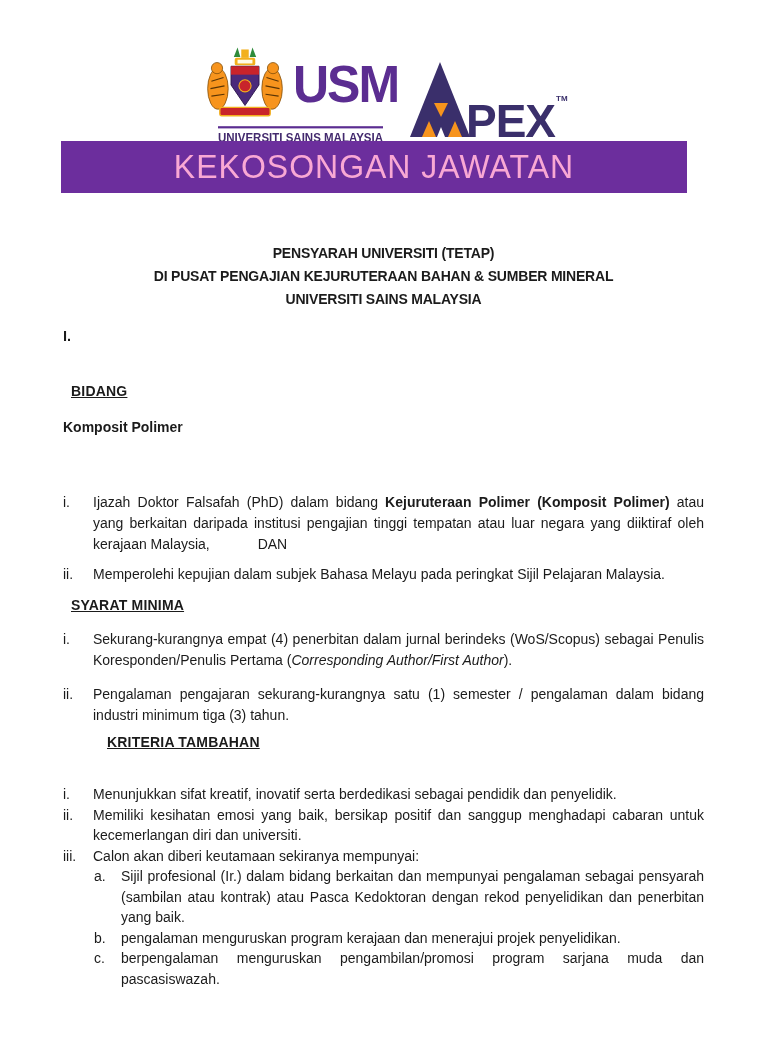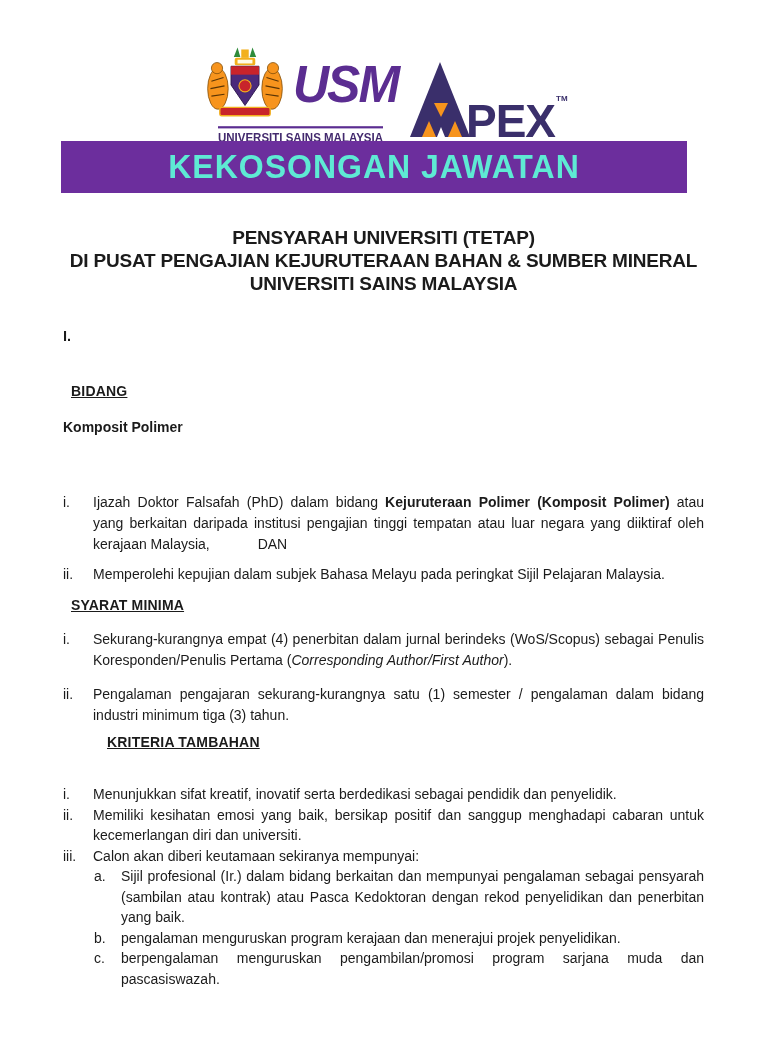--- a/index.html
+++ b/index.html
@@ -11,48 +11,48 @@
     font-family:"Liberation Sans", sans-serif;
     color:var(--text-color,#1b1b1b);
     overflow:hidden;
   }
   
   .logos {
     position:absolute; top:44px; left:0; right:0;
     display:flex; justify-content:center; align-items:flex-end; gap:12px;
   }
   .usm-logo { display:flex; flex-direction:column; align-items:center; }
-  .usm-row { display:flex; align-items:center; gap:6px;font-style:italic; }
+  .usm-row { display:flex; align-items:center; gap:6px; }
   .usm-wordmark {
     font-size:50px; font-weight:800; letter-spacing:-2px;
     color:var(--usm-purple,#5B2D91);
     transform:scaleY(1.04); line-height:1;
   }
   .usm-label {
     margin-top:3px; padding-top:2px;
     border-top:2.5px solid var(--usm-purple,#5B2D91);
     font-size:11.5px; font-weight:700; letter-spacing:0px;
     color:#432a6e; white-space:nowrap;
     transform:scaleY(1.1);
   }
   .apex-logo { display:flex; align-items:flex-end; }
   
   .banner {
     position:absolute; top:141px; left:61px; width:626px; height:52px;
     background:var(--banner-purple,#6C2E9D);
     display:flex; align-items:center; justify-content:center;
   }
   .banner span {
-    color:#5eead4; font-size:32px; font-weight:700; letter-spacing:1px;
+    color:#f9a8d4; font-size:32px; font-weight:400; letter-spacing:1px;
     transform:scaleY(1.02);
   }
   
   .doc-title {
-    position:absolute; top:226px; left:63px; width:641px;
-    text-align:center; font-size:19px; font-weight:700; line-height:23px;
+    position:absolute; top:242px; left:63px; width:641px;
+    text-align:center; font-size:14px; font-weight:700; line-height:23px;
     letter-spacing:-0.2px;
   }
   
   .block { position:absolute; left:63px; width:641px; font-size:14px; line-height:21px; }
   .pos-heading { top:326px; font-weight:700; font-size:14.5px; display:flex; }
   .pos-heading .marker { width:25px; flex:0 0 25px; }
   .sec-heading { font-weight:700; font-size:14px; text-decoration:underline; letter-spacing:0.2px;padding-left:8px; }
   .h-bidang   { top:381px; }
   .v-bidang   { top:417px; font-weight:700; }
   .h-kelayakan{ top:459px; }

